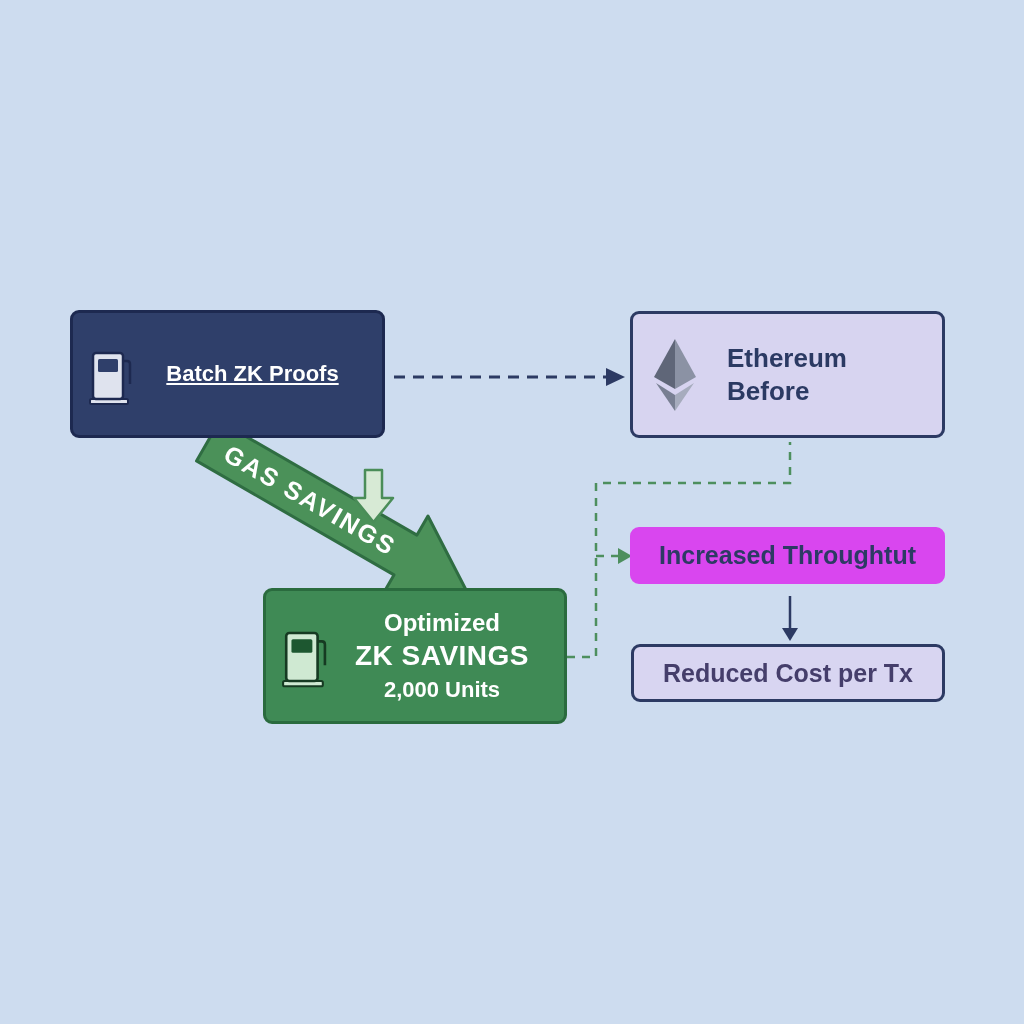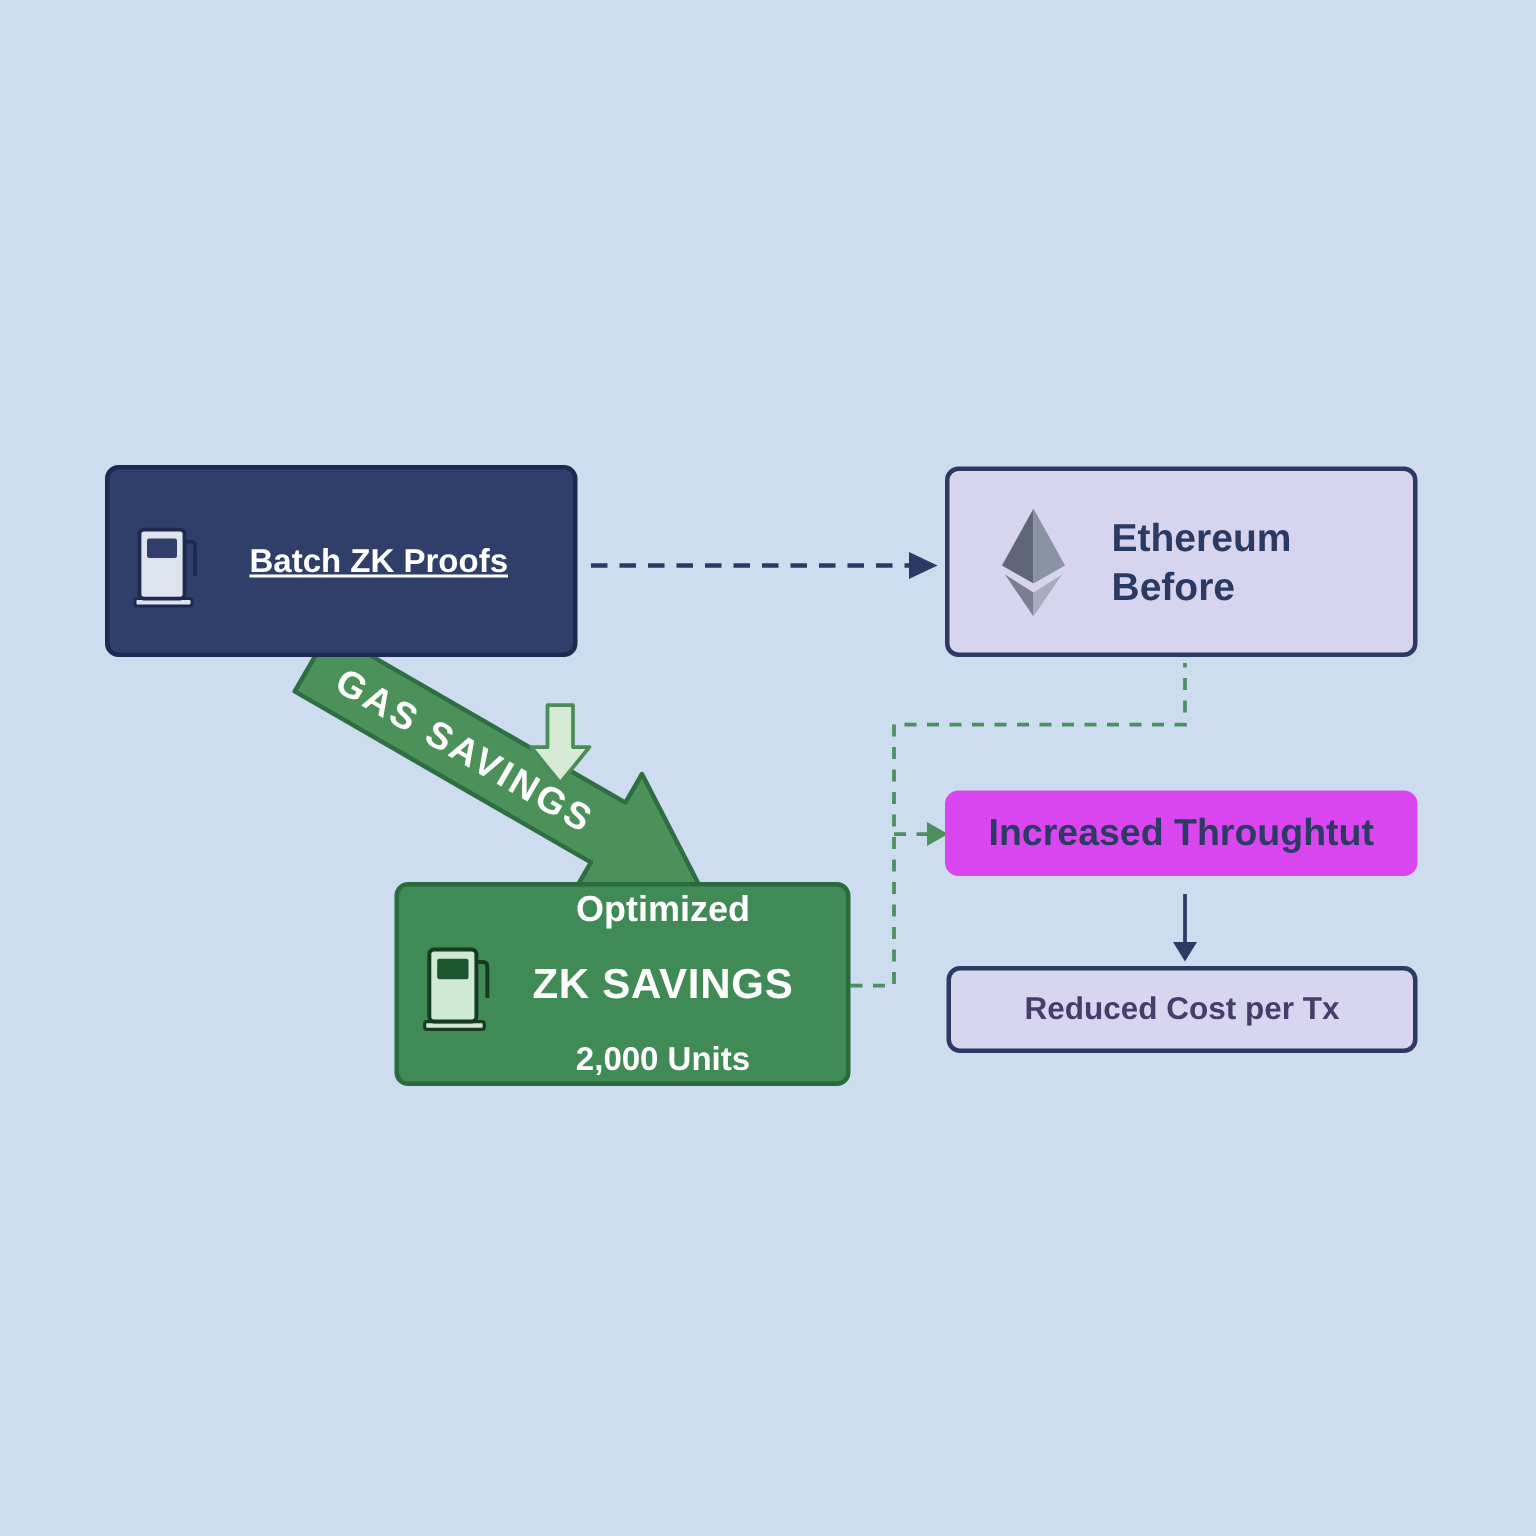--- a/index.html
+++ b/index.html
@@ -40,60 +40,59 @@
   .batch-title { font-size: 22px; font-weight: 700; }
   .batch-subtitle { font-size: 20px; font-weight: 700; margin-top: 3px; }
   .batch-value { font-size: 37px; font-weight: 700; letter-spacing: 1px; margin-top: 4px; }
 
   
   .node--ethereum {
     left: 630px; top: 311px; width: 315px; height: 127px;
     background: #d7d4f0;
     border: 3px solid #2c3a63;
     display: flex; align-items: center;
-    padding-left: 30px;
+    padding-left: 16px;
   }
   .node--ethereum .eth { width: 52px; height: 78px; flex: 0 0 auto; }
   .eth-title {
     margin-left: 26px;
     font-size: 26px; font-weight: 700; color: #2b3a63; line-height: 1.25;
   }
 
   
   .node--optimized {
     left: 263px; top: 588px; width: 304px; height: 136px;
     background: #3f8a55;
     border: 3px solid #2a6b3e;
     color: #ffffff;
   }
   .node--optimized .pump { position: absolute; left: 15px; top: 34px; width: 46px; height: 64px; }
   .node--optimized .txt {
     position: absolute; left: 58px; right: 4px; top: 0; bottom: 0;
     display: flex; flex-direction: column; align-items: center; justify-content: center;
     text-align: center;
-    gap: 16px;
   }
   .opt-title { font-size: 24px; font-weight: 700; }
   .opt-subtitle { font-size: 28px; font-weight: 700; letter-spacing: 0.5px; margin-top: 3px; text-align: right; }
   .opt-value { font-size: 22px; font-weight: 600; margin-top: 5px; }
 
   
   .node--throughput {
     left: 630px; top: 527px; width: 315px; height: 57px;
     background: #d946ef;
     border: 3px solid #d946ef;
     display: flex; align-items: center; justify-content: center;
     font-size: 25px; font-weight: 700; color: #2d3a64;
   }
   .node--cost {
     left: 631px; top: 644px; width: 314px; height: 58px;
     background: #d8d5f1;
     border: 3px solid #2c3a63;
     display: flex; align-items: center; justify-content: center;
-    font-size: 21px; font-weight: 700; color: #453e6b;
+    font-size: 25px; font-weight: 700; color: #453e6b;
   }
 
   .gas-savings-text {
     font-family: "Liberation Sans", "DejaVu Sans", sans-serif;
     font-size: 25px; font-weight: 700; letter-spacing: 2px;
     fill: #ffffff;
   }
 </style>
 </head>
 <body>

